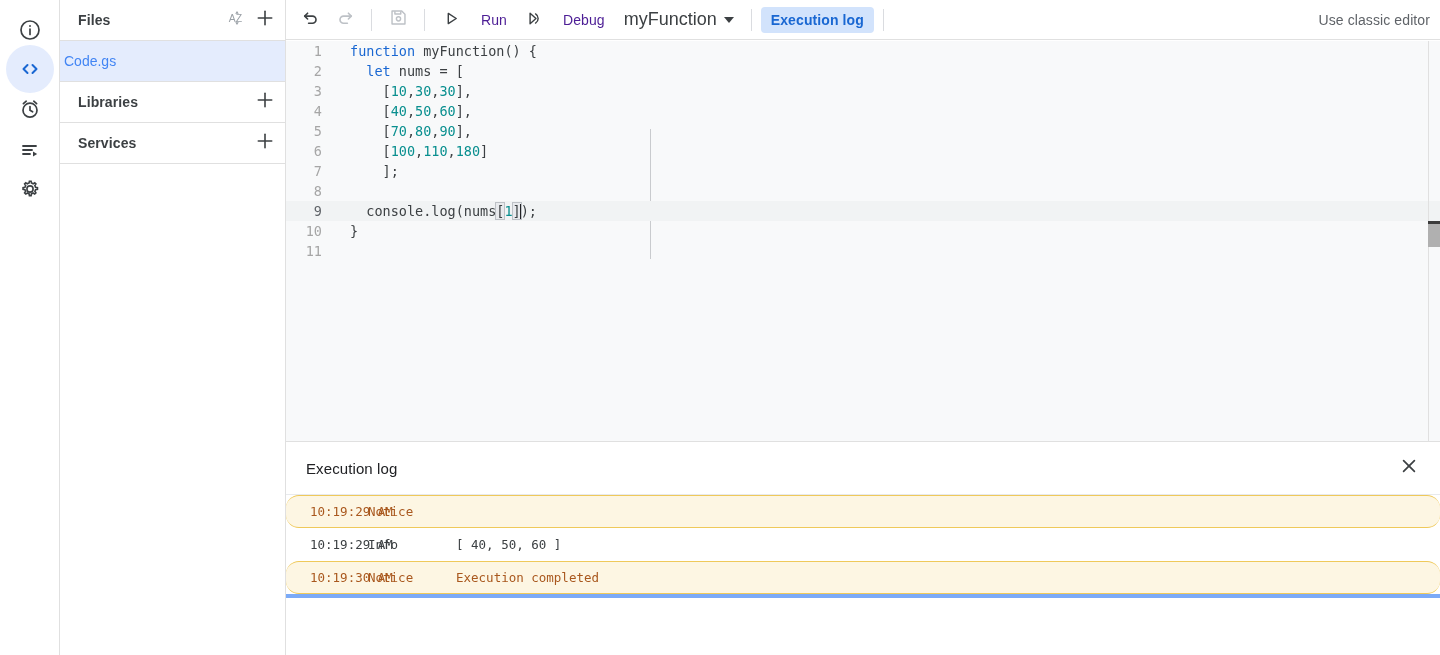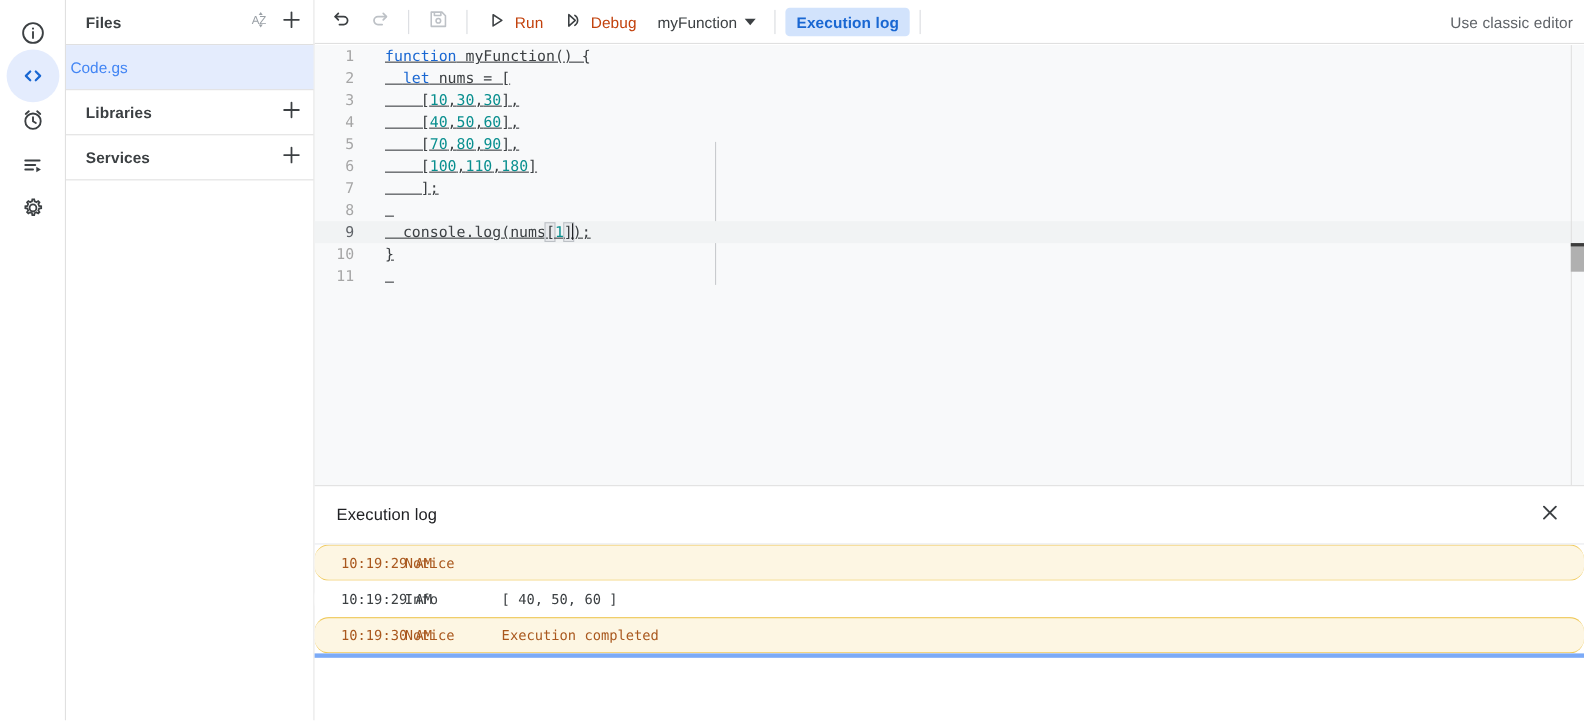--- a/index.html
+++ b/index.html
@@ -127,32 +127,32 @@
     margin: 0 9px;
   }
   .tb-btn {
     display: flex;
     align-items: center;
     height: 28px;
     padding: 0 9px;
     border-radius: 4px;
     cursor: pointer;
     font-size: 14px;
-    color: #c2410c;
-    gap: 8px;
+    color: #4c1d95;
+    gap: 21px;
   }
   .tb-btn-label { letter-spacing: 0.1px; }
   .tb-fn {
     display: flex;
     align-items: center;
     height: 28px;
     padding: 0 8px;
     border-radius: 4px;
     cursor: pointer;
-    font-size: 14px;
+    font-size: 18px;
     color: #3c4043;
     gap: 7px;
     margin-left: 2px;
   }
   .caret {
     width: 0; height: 0;
     border-left: 5px solid transparent;
     border-right: 5px solid transparent;
     border-top: 6px solid #3c4043;
   }
@@ -210,21 +210,20 @@
     padding-right: 10px;
     box-sizing: border-box;
     flex: none;
     user-select: none;
   }
   .code-line.active .ln { color: #5f6368; }
   .code-text {
     padding-left: 18px;
     color: #3c4043;
     position: relative;
-    text-decoration: underline;
   }
   .kw  { color: #1967d2; }
   .num { color: #098f8f; }
   .indent-guide {
     position: absolute;
     left: 364px;
     top: 0;
     width: 1px;
     background: #c9cbce;
   }

